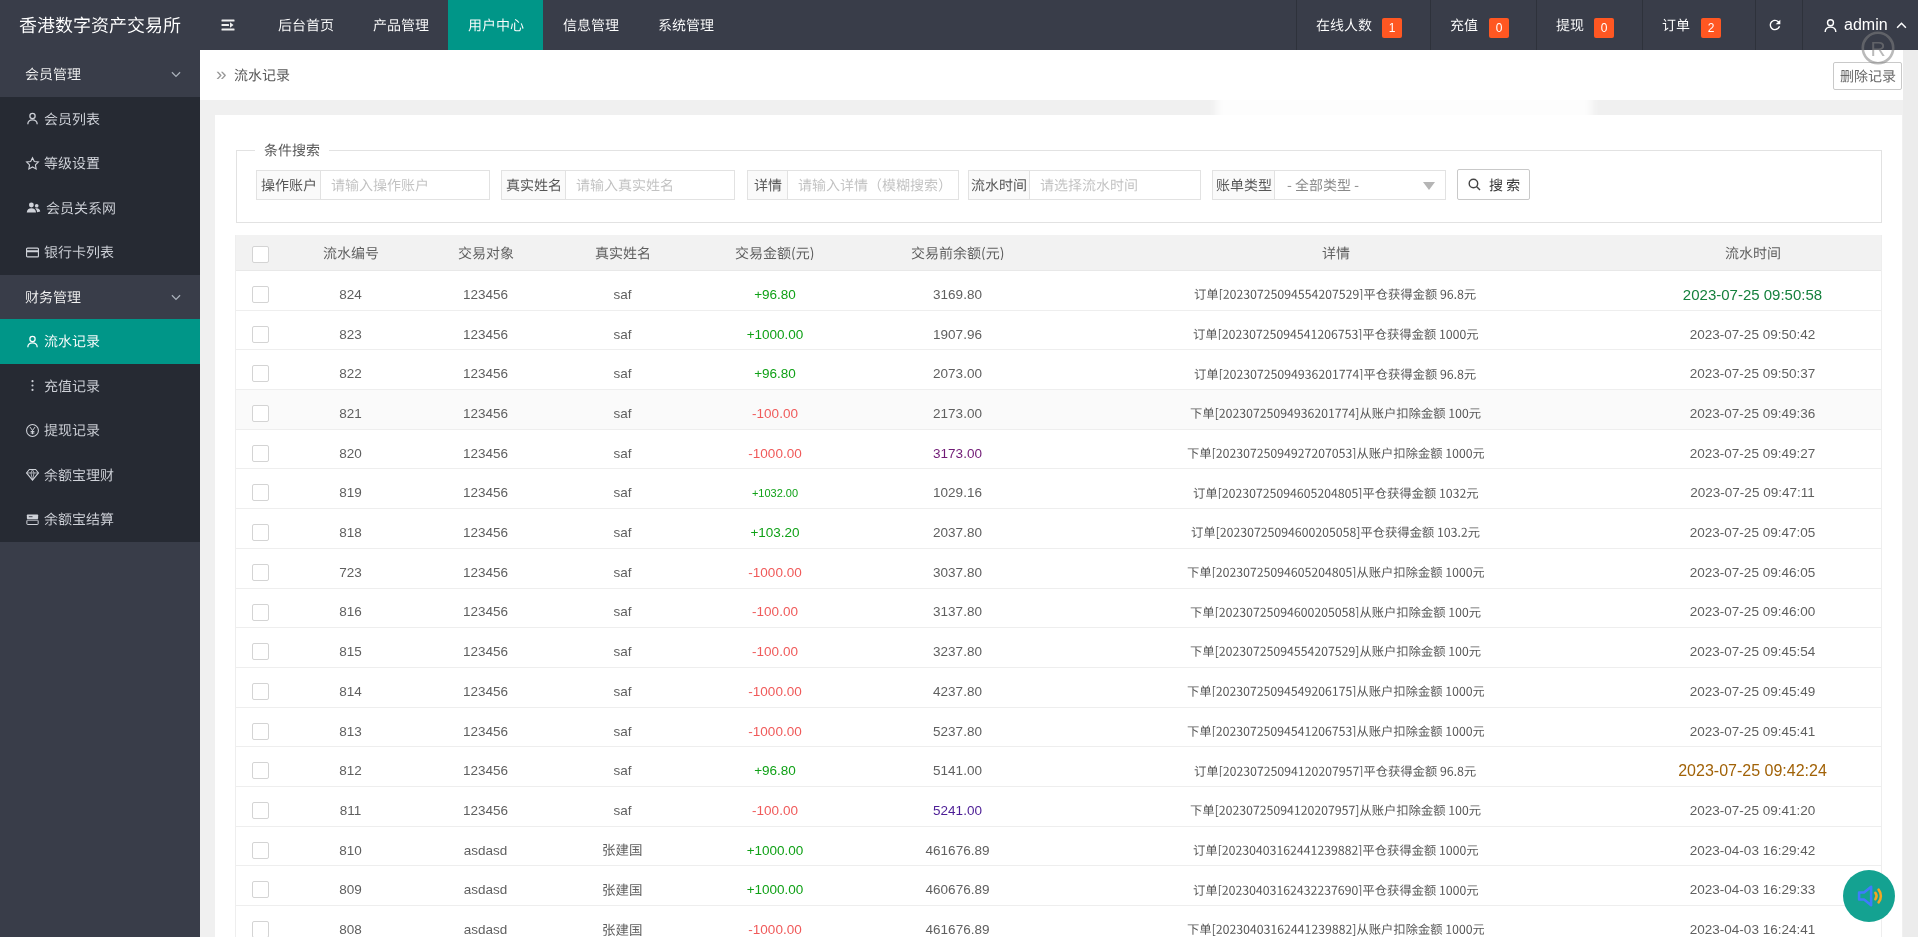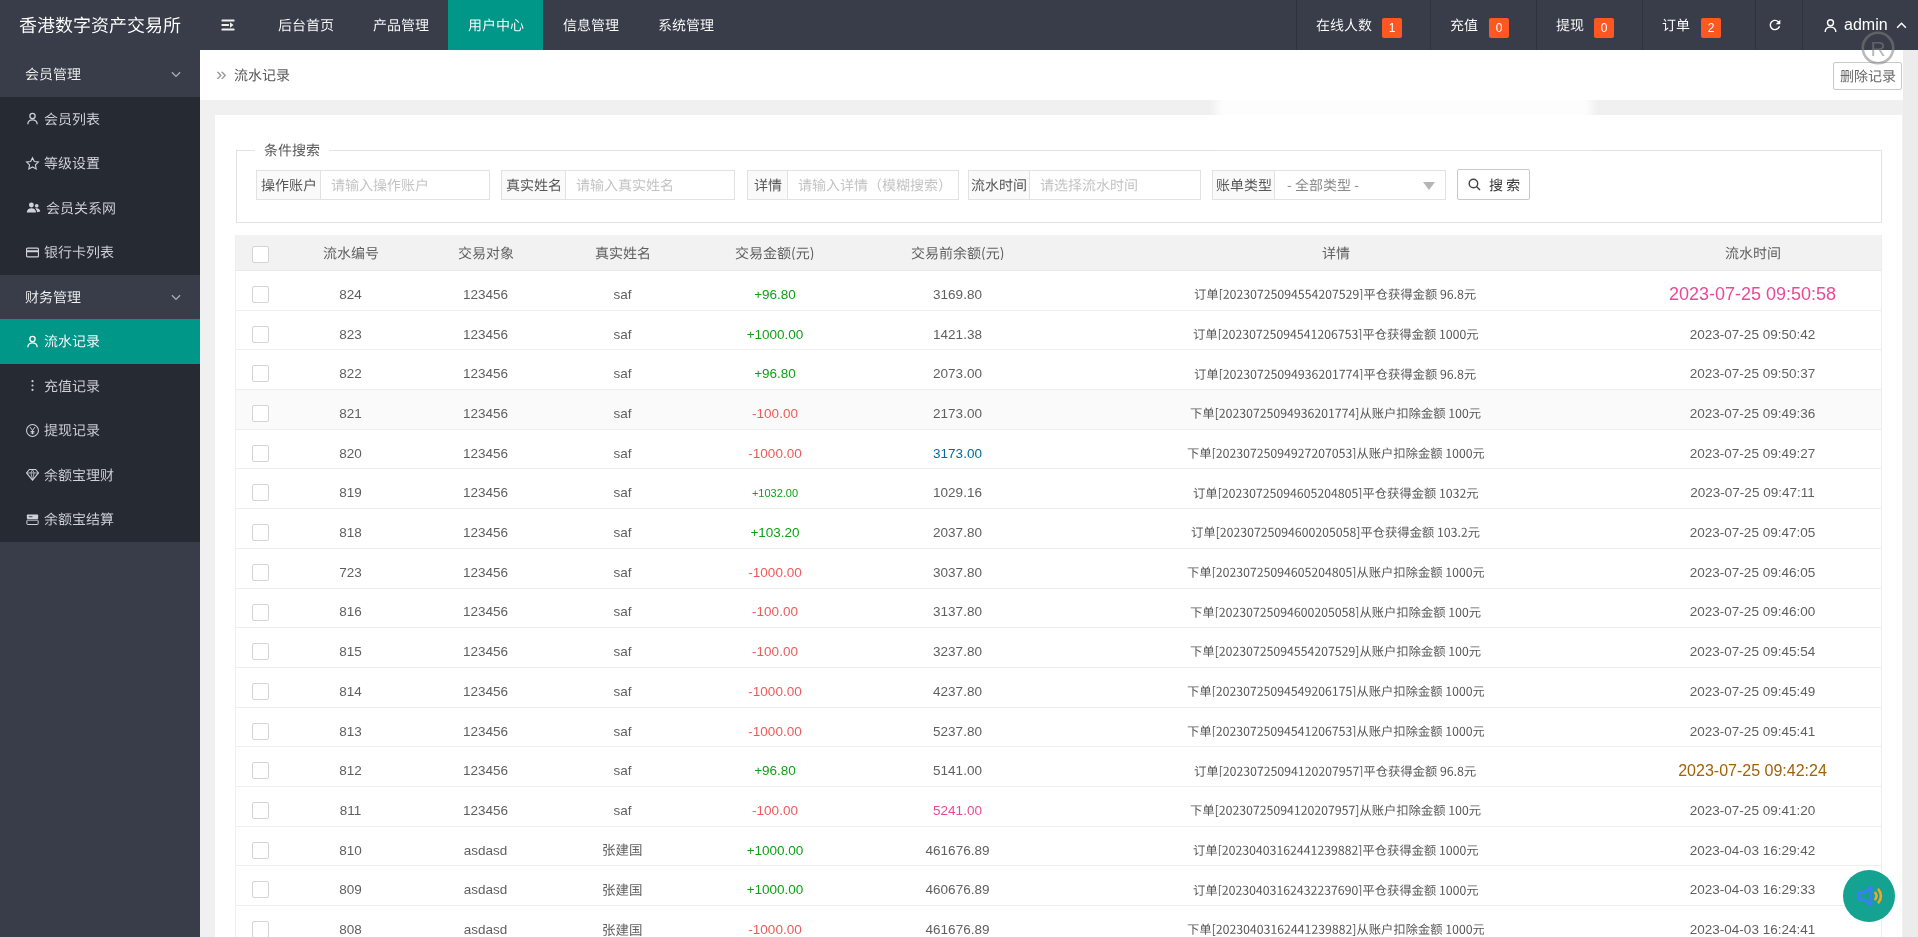--- a/index.html
+++ b/index.html
@@ -266,40 +266,40 @@
       <use href="#g91d1" x="17776"></use>
       <use href="#g989d" x="18776"></use>
       <use href="#g0039" x="20000"></use>
       <use href="#g0036" x="20555"></use>
       <use href="#g002e" x="21110"></use>
       <use href="#g0038" x="21388"></use>
       <use href="#g5143" x="21943"></use>
     </svg>
   </div>
 <div class="ab fxc" style="left:1752.5px;top:274.5px;height:39.7px;width:0;justify-content:center;overflow:visible;white-space:nowrap">
-    <span style="font-size:18px;color:#ec4899">2023-07-25 09:50:58</span>
+    <span style="font-size:15px;color:#15803d">2023-07-25 09:50:58</span>
   </div>
 <div class="ab" style="left:235px;top:310.7px;width:1647px;height:39.7px;background:#fff;border-bottom:1px solid #eee"></div>
 <div class="ab" style="left:251.5px;top:325.6px">
     <div class="cb"></div>
   </div>
 <div class="ab fxc" style="left:350.5px;top:314.2px;height:39.7px;width:0;justify-content:center;overflow:visible;white-space:nowrap">
     <span style="font-size:13.5px;color:#5f5f5f">823</span>
   </div>
 <div class="ab fxc" style="left:485.5px;top:314.2px;height:39.7px;width:0;justify-content:center;overflow:visible;white-space:nowrap">
     <span style="font-size:13.5px;color:#5f5f5f">123456</span>
   </div>
 <div class="ab fxc" style="left:622.5px;top:314.2px;height:39.7px;width:0;justify-content:center;overflow:visible;white-space:nowrap">
     <span style="font-size:13.5px;color:#5f5f5f">saf</span>
   </div>
 <div class="ab fxc" style="left:775.0px;top:314.2px;height:39.7px;width:0;justify-content:center;overflow:visible;white-space:nowrap">
     <span style="font-size:13.5px;color:#10a117">+1000.00</span>
   </div>
 <div class="ab fxc" style="left:957.5px;top:314.2px;height:39.7px;width:0;justify-content:center;overflow:visible;white-space:nowrap">
-    <span style="font-size:13.5px;color:#5f5f5f">1421.38</span>
+    <span style="font-size:13.5px;color:#5f5f5f">1907.96</span>
   </div>
 <div class="ab fxc" style="left:1335.5px;top:314.2px;height:39.7px;width:0;justify-content:center;overflow:visible;white-space:nowrap">
     <svg style="color:#555" width="285.61" height="12.30" viewBox="0 -880 23220 1000">
       <use href="#g8ba2" x="0"></use>
       <use href="#g5355" x="1000"></use>
       <use href="#g005b" x="2000"></use>
       <use href="#g0032" x="2338"></use>
       <use href="#g0030" x="2893"></use>
       <use href="#g0032" x="3448"></use>
       <use href="#g0033" x="4003"></use>
@@ -468,21 +468,21 @@
 <div class="ab fxc" style="left:485.5px;top:433.3px;height:39.7px;width:0;justify-content:center;overflow:visible;white-space:nowrap">
     <span style="font-size:13.5px;color:#5f5f5f">123456</span>
   </div>
 <div class="ab fxc" style="left:622.5px;top:433.3px;height:39.7px;width:0;justify-content:center;overflow:visible;white-space:nowrap">
     <span style="font-size:13.5px;color:#5f5f5f">saf</span>
   </div>
 <div class="ab fxc" style="left:775.0px;top:433.3px;height:39.7px;width:0;justify-content:center;overflow:visible;white-space:nowrap">
     <span style="font-size:13.5px;color:#f05a5a">-1000.00</span>
   </div>
 <div class="ab fxc" style="left:957.5px;top:433.3px;height:39.7px;width:0;justify-content:center;overflow:visible;white-space:nowrap">
-    <span style="font-size:13.5px;color:#0369a1">3173.00</span>
+    <span style="font-size:13.5px;color:#701a75">3173.00</span>
   </div>
 <div class="ab fxc" style="left:1335.5px;top:433.3px;height:39.7px;width:0;justify-content:center;overflow:visible;white-space:nowrap">
     <svg style="color:#555" width="297.91" height="12.30" viewBox="0 -880 24220 1000">
       <use href="#g4e0b" x="0"></use>
       <use href="#g5355" x="1000"></use>
       <use href="#g005b" x="2000"></use>
       <use href="#g0032" x="2338"></use>
       <use href="#g0030" x="2893"></use>
       <use href="#g0032" x="3448"></use>
       <use href="#g0033" x="4003"></use>
@@ -1022,21 +1022,21 @@
 <div class="ab fxc" style="left:485.5px;top:790.6px;height:39.7px;width:0;justify-content:center;overflow:visible;white-space:nowrap">
     <span style="font-size:13.5px;color:#5f5f5f">123456</span>
   </div>
 <div class="ab fxc" style="left:622.5px;top:790.6px;height:39.7px;width:0;justify-content:center;overflow:visible;white-space:nowrap">
     <span style="font-size:13.5px;color:#5f5f5f">saf</span>
   </div>
 <div class="ab fxc" style="left:775.0px;top:790.6px;height:39.7px;width:0;justify-content:center;overflow:visible;white-space:nowrap">
     <span style="font-size:13.5px;color:#f05a5a">-100.00</span>
   </div>
 <div class="ab fxc" style="left:957.5px;top:790.6px;height:39.7px;width:0;justify-content:center;overflow:visible;white-space:nowrap">
-    <span style="font-size:13.5px;color:#ec4899">5241.00</span>
+    <span style="font-size:13.5px;color:#4c1d95">5241.00</span>
   </div>
 <div class="ab fxc" style="left:1335.5px;top:790.6px;height:39.7px;width:0;justify-content:center;overflow:visible;white-space:nowrap">
     <svg style="color:#555" width="291.08" height="12.30" viewBox="0 -880 23665 1000">
       <use href="#g4e0b" x="0"></use>
       <use href="#g5355" x="1000"></use>
       <use href="#g005b" x="2000"></use>
       <use href="#g0032" x="2338"></use>
       <use href="#g0030" x="2893"></use>
       <use href="#g0032" x="3448"></use>
       <use href="#g0033" x="4003"></use>

